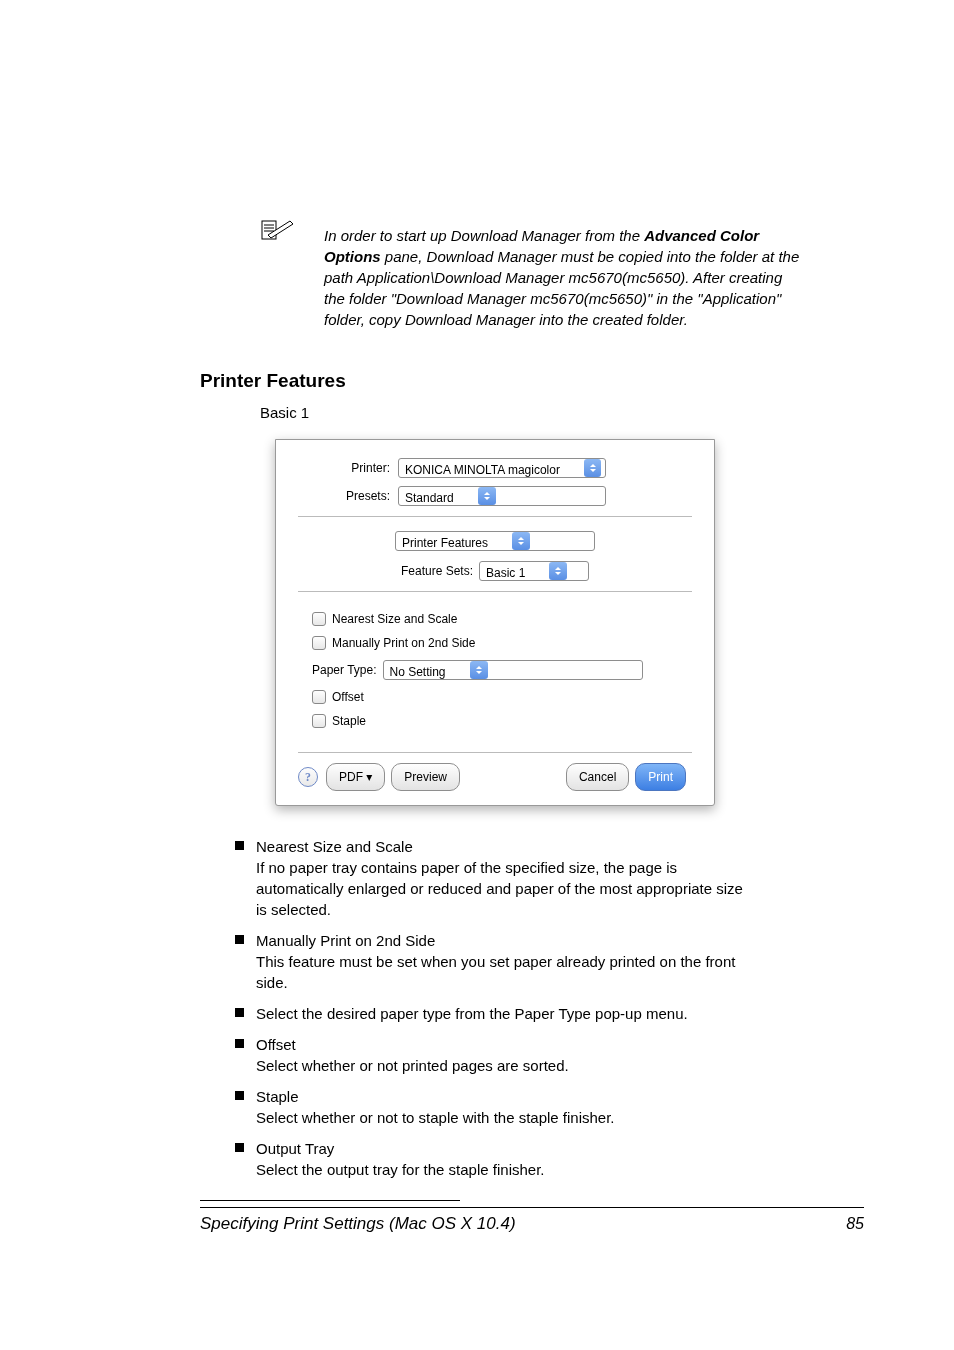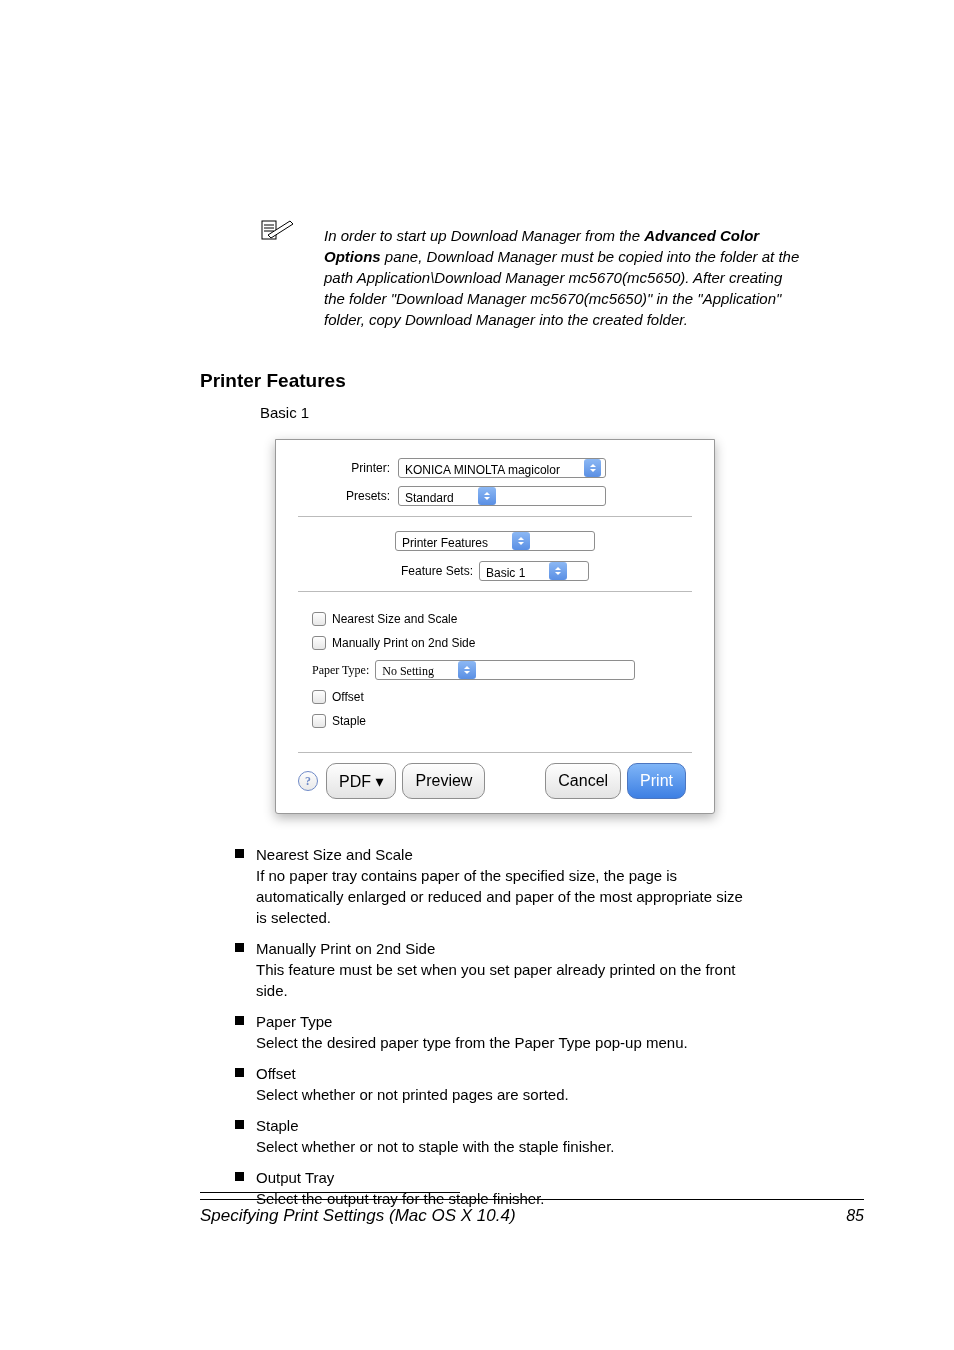--- a/index.html
+++ b/index.html
@@ -20,36 +20,36 @@
   .mac-cap { display: inline-flex; flex-direction: column; align-items: center; justify-content: center; width: 18px; height: 18px; background: linear-gradient(#8cb8f4,#5a8fe4); border-radius: 3px; margin-left: 6px; }
   .mac-cap::before { content: ""; width: 0; height: 0; border-left: 3px solid transparent; border-right: 3px solid transparent; border-bottom: 3px solid #fff; margin-bottom: 2px; }
   .mac-cap::after { content: ""; width: 0; height: 0; border-left: 3px solid transparent; border-right: 3px solid transparent; border-top: 3px solid #fff; }
   .center-row { display: flex; justify-content: center; }
   .divider { border: none; border-top: 1px solid #bbb; margin: 10px 0 14px 0; }
   .fs-row { display: flex; justify-content: center; align-items: center; margin-bottom: 8px; }
   .fs-label { margin-right: 6px; }
   .opt-area { padding: 6px 14px 8px 14px; }
   .chk-row { display: flex; align-items: center; margin-bottom: 10px; }
   .chk-box { width: 14px; height: 14px; border: 1px solid #888; border-radius: 3px; background: linear-gradient(#fefefe,#e7e7e7); margin-right: 6px; }
-  .inrow { display: flex; align-items: center; margin-bottom: 10px; font-family: Liberation Serif, serif; }
+  .inrow { display: flex; align-items: center; margin-bottom: 10px; }
   .inrow-label { margin-right: 6px; }
   .btm-row { display: flex; align-items: center; border-top: 1px solid #bbb; padding-top: 10px; margin-top: 6px; }
   .help-btn { width: 20px; height: 20px; border: 1px solid #6f8ac7; border-radius: 50%; display: flex; align-items: center; justify-content: center; color: #6f8ac7; font-weight: bold; font-family: Georgia, serif; margin-right: 8px; background: linear-gradient(#fdfdfd,#e9e9e9); font-size: 12px; }
-  .mac-btn { display: inline-flex; align-items: center; justify-content: center; height: 36px; border: 1px solid #8e8e8e; border-radius: 10px; background: linear-gradient(#fefefe,#e3e3e3); padding: 0 12px; font-size: 16px; margin-right: 6px; }
+  .mac-btn { display: inline-flex; align-items: center; justify-content: center; height: 28px; border: 1px solid #8e8e8e; border-radius: 10px; background: linear-gradient(#fefefe,#e3e3e3); padding: 0 12px; font-size: 12px; margin-right: 6px; }
   .mac-btn.primary { background: linear-gradient(#7fb5f7,#3d7fe3); border-color: #4c76c0; color: #fff; font-weight: 500; }
   .spacer-flex { flex: 1; }
 
   .bullets { margin-left: 35px; }
   .bullet-item { display: flex; align-items: flex-start; margin-bottom: 10px; }
   .bullet-sq { width: 9px; height: 9px; background: #000; margin-right: 12px; margin-top: 5px; flex-shrink: 0; }
   .bi-body { font-size: 15px; line-height: 1.4; max-width: 500px; }
   .bi-title { }
   .bi-desc { }
 
-  .footer { position: absolute; bottom: 124px; left: 200px; right: 90px; }
+  .footer { position: absolute; bottom: 116px; left: 200px; right: 90px; }
   .footer-line { border: none; border-top: 1px solid #000; margin-bottom: 6px; width: 100%; }
   .footer-short { display: block; width: 260px; border-top: 1px solid #000; margin-bottom: 6px; }
   .footer-row { display: flex; justify-content: space-between; align-items: baseline; }
   .footer-left { font-style: italic; font-size: 17px; }
   .footer-right { font-style: italic; font-size: 16px; margin-left: 32px; }
 </style>
 </head>
 <body>
 
 <div class="page">
@@ -152,21 +152,20 @@
     <div class="bullet-item">
       <div class="bullet-sq"></div>
       <div class="bi-body">
         <div class="bi-title">Manually Print on 2nd Side</div>
         <div class="bi-desc">This feature must be set when you set paper already printed on the front side.</div>
       </div>
     </div>
     <div class="bullet-item">
       <div class="bullet-sq"></div>
       <div class="bi-body">
-        <div class="bi-title">Paper Type</div>
         <div class="bi-desc">Select the desired paper type from the Paper Type pop-up menu.</div>
       </div>
     </div>
     <div class="bullet-item">
       <div class="bullet-sq"></div>
       <div class="bi-body">
         <div class="bi-title">Offset</div>
         <div class="bi-desc">Select whether or not printed pages are sorted.</div>
       </div>
     </div>

